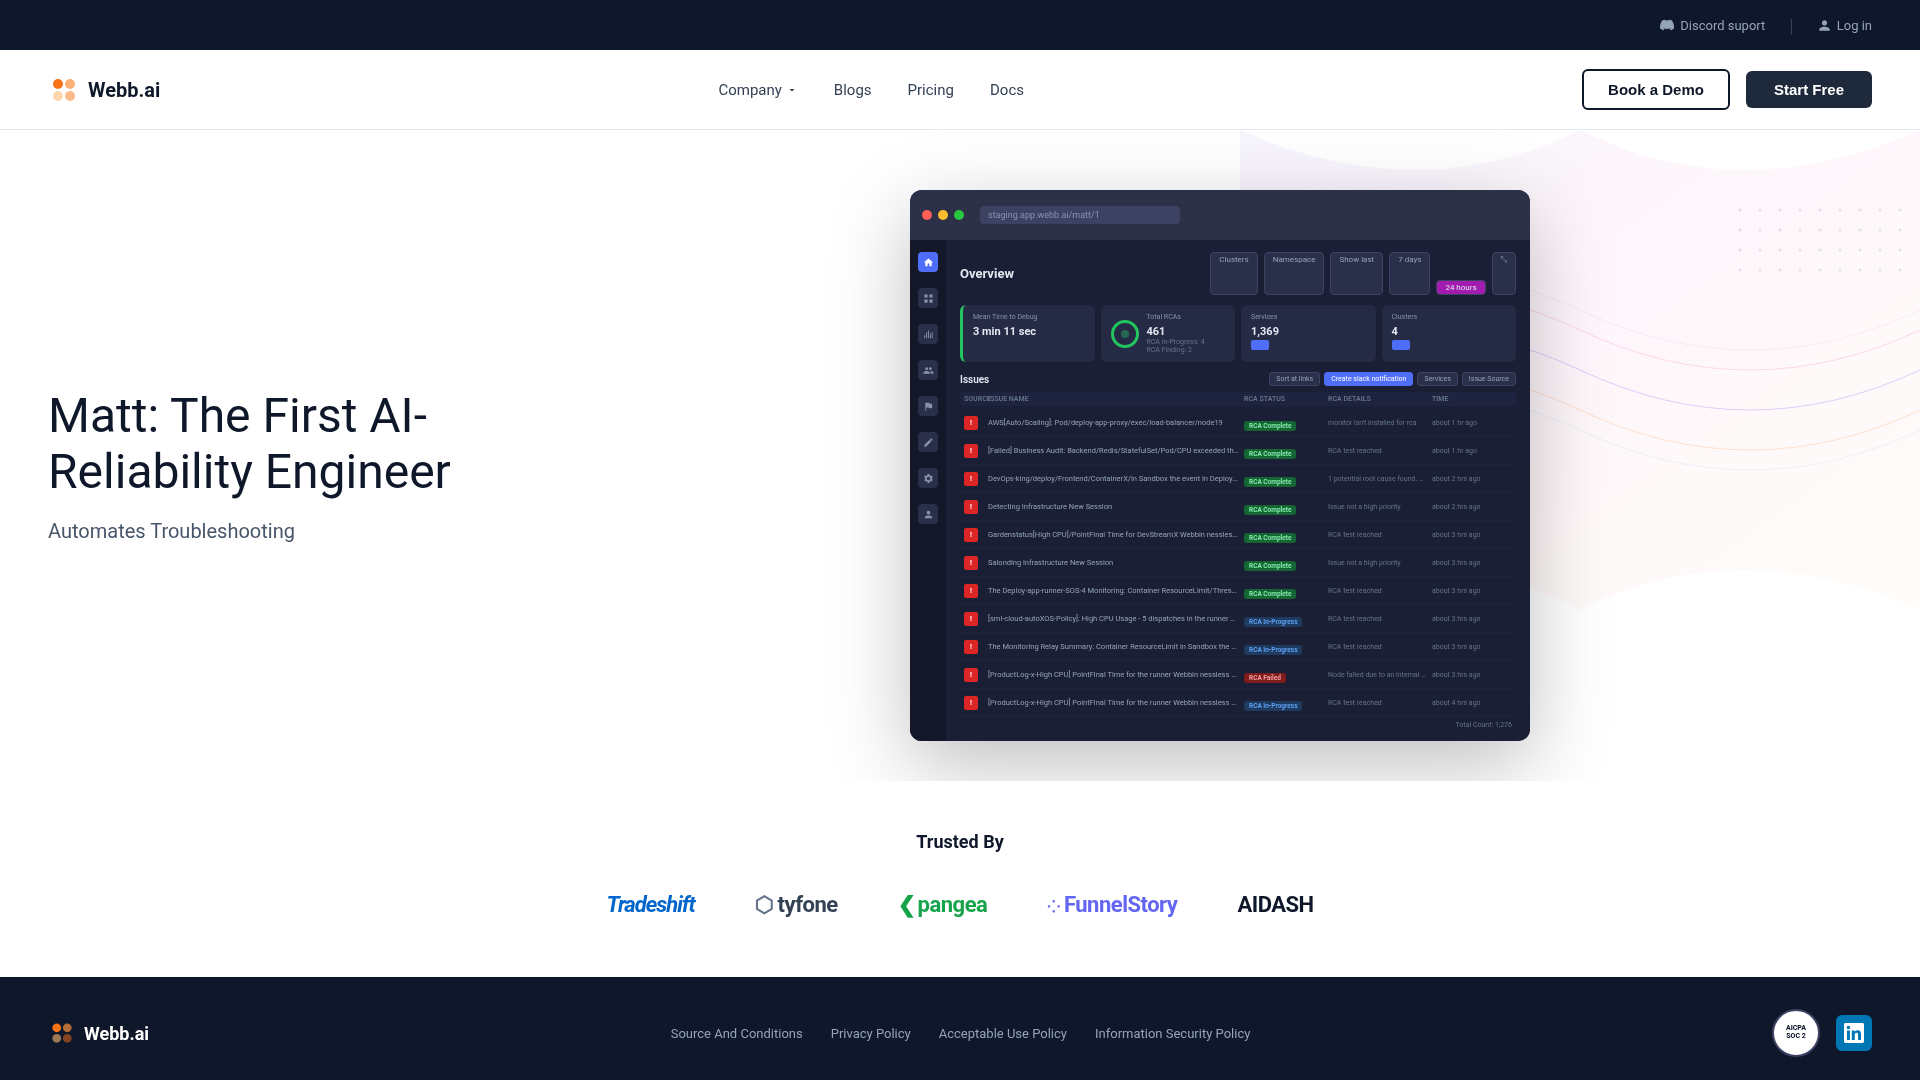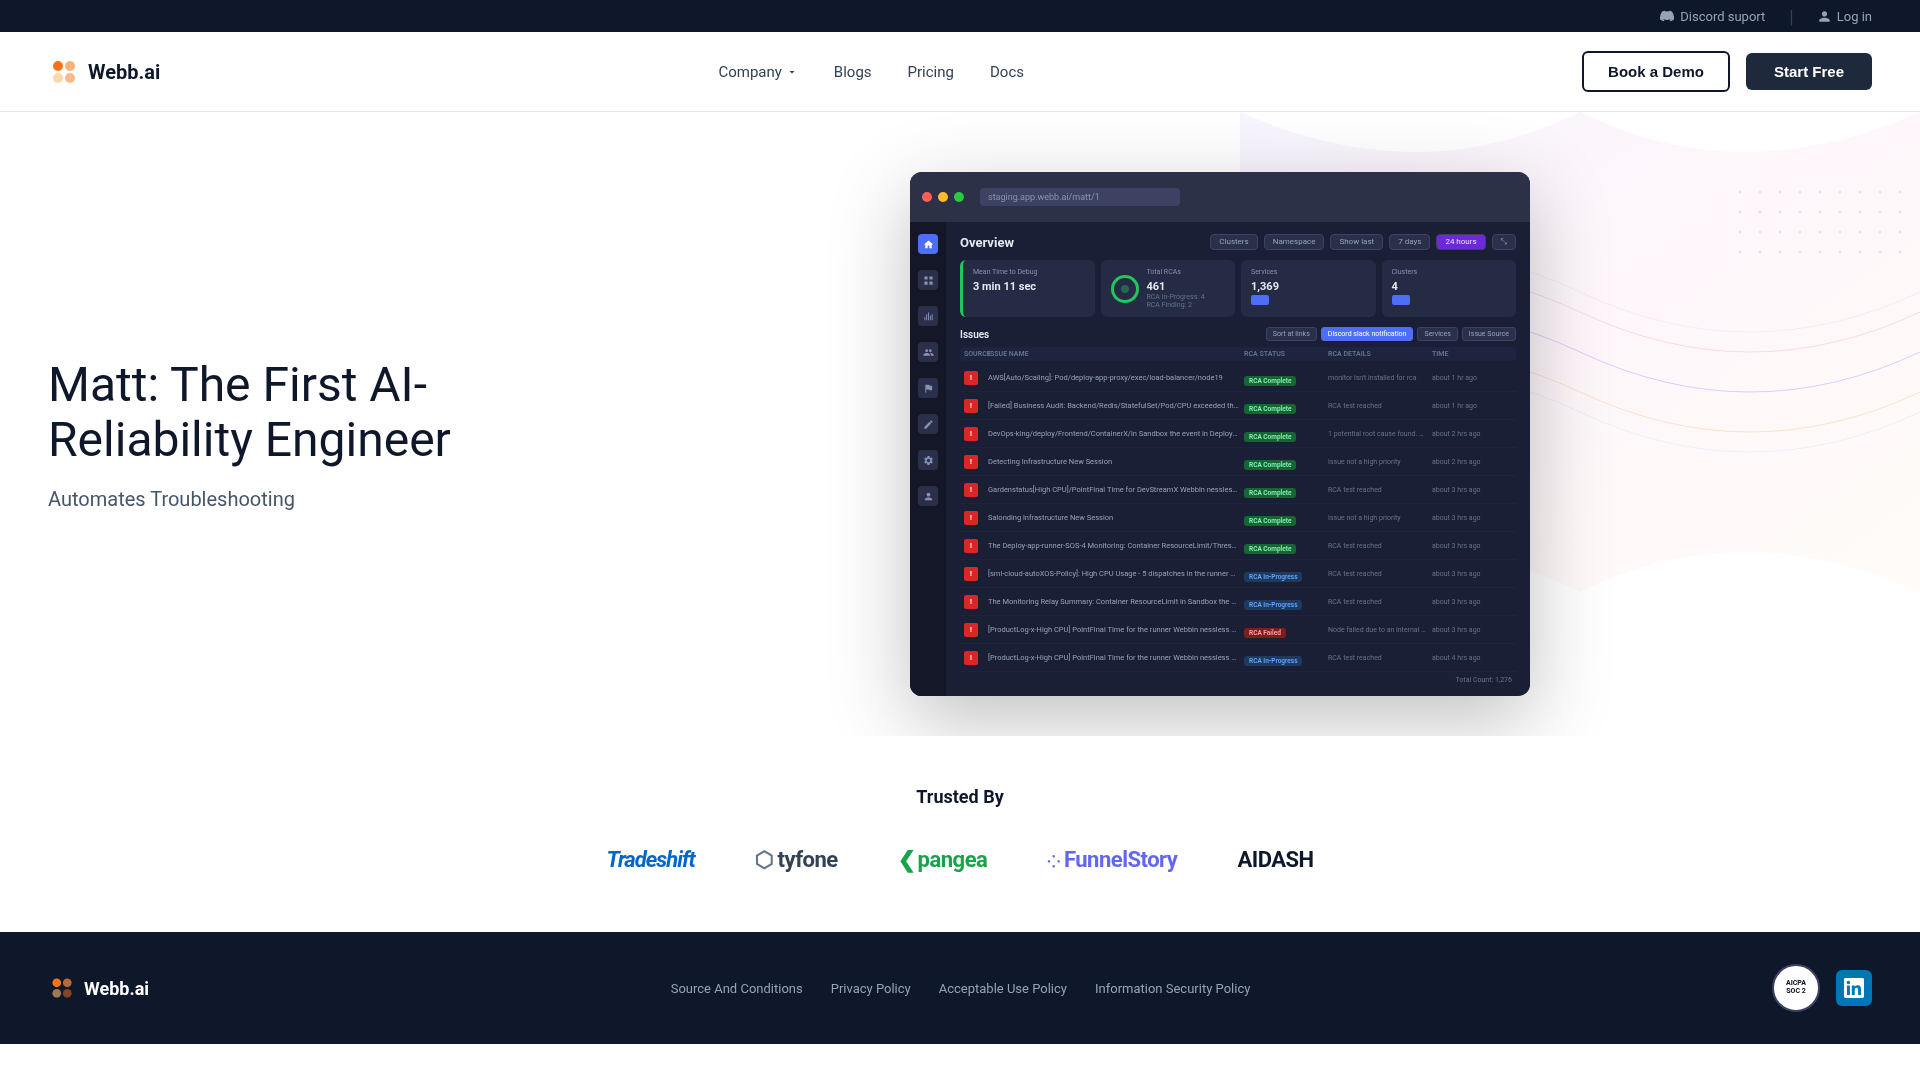--- a/index.html
+++ b/index.html
@@ -1,21 +1,21 @@
 <!DOCTYPE html>
 <html><head>
   <meta charset="utf-8">
   <style>
     * { margin: 0; padding: 0; box-sizing: border-box; }
     body { font-family: -apple-system, BlinkMacSystemFont, 'Segoe UI', Roboto, sans-serif; background: #fff; overflow-x: hidden; }
 
     
     .top-bar {
       background: #0f172a;
-      height: 32px;
+      height: 50px;
       display: flex;
       align-items: center;
       justify-content: flex-end;
       padding: 0 48px;
       gap: 24px;
     }
     .top-bar-item {
       display: flex;
       align-items: center;
       gap: 6px;
@@ -228,22 +228,23 @@
     .filter-pill {
       background: #2a2f4a;
       border: 1px solid #3d4263;
       border-radius: 4px;
       padding: 2px 8px;
       font-size: 8px;
       color: #94a3b8;
       cursor: pointer;
     }
     .filter-pill.active {
-      background: #6d28d9;
+      background: #a21caf;
       color: #e2e8f0;
+      margin-top: 28px;
     }
 
     
     .stats-row {
       display: grid;
       grid-template-columns: 1fr 1fr 1fr 1fr;
       gap: 6px;
       margin-bottom: 10px;
     }
     .stat-card {
@@ -711,21 +712,21 @@
               <div class="stat-value">4</div>
               <div style="background:#4f6ef7;width:18px;height:10px;border-radius:2px;margin-top:2px;"></div>
             </div>
           </div>
 
           <div class="issues-section">
             <div class="issues-header">
               <span class="issues-title">Issues</span>
               <div class="issues-actions">
                 <span class="action-btn">Sort at links</span>
-                <span class="action-btn primary">Discord slack notification</span>
+                <span class="action-btn primary">Create slack notification</span>
                 <span class="action-btn">Services</span>
                 <span class="action-btn">Issue Source</span>
               </div>
             </div>
 
             <div class="table-header">
               <div class="th">Source</div>
               <div class="th">Issue name</div>
               <div class="th">RCA status</div>
               <div class="th">RCA details</div>

